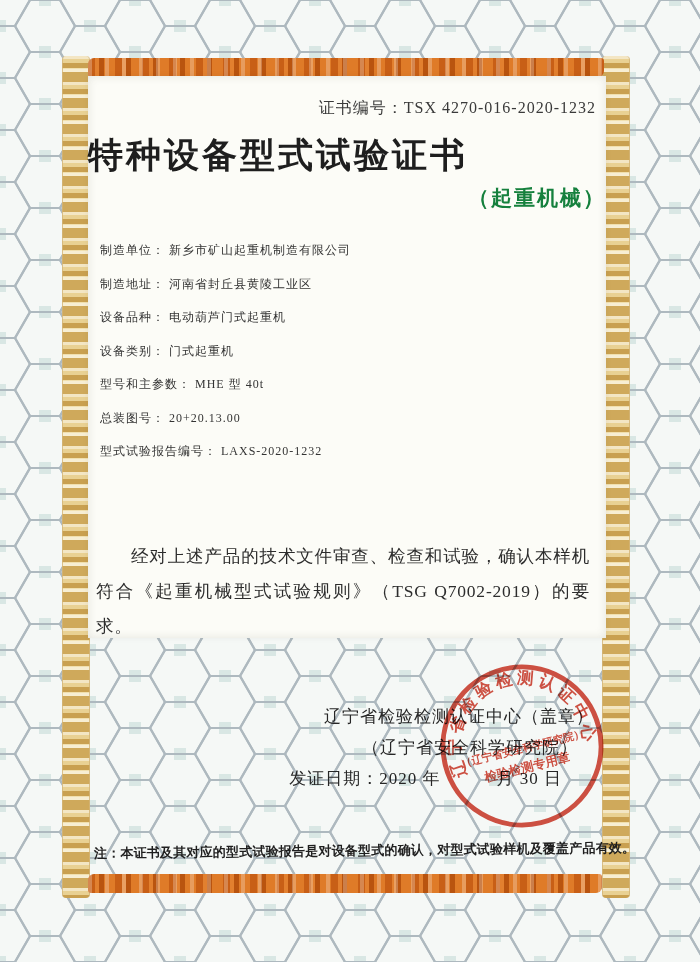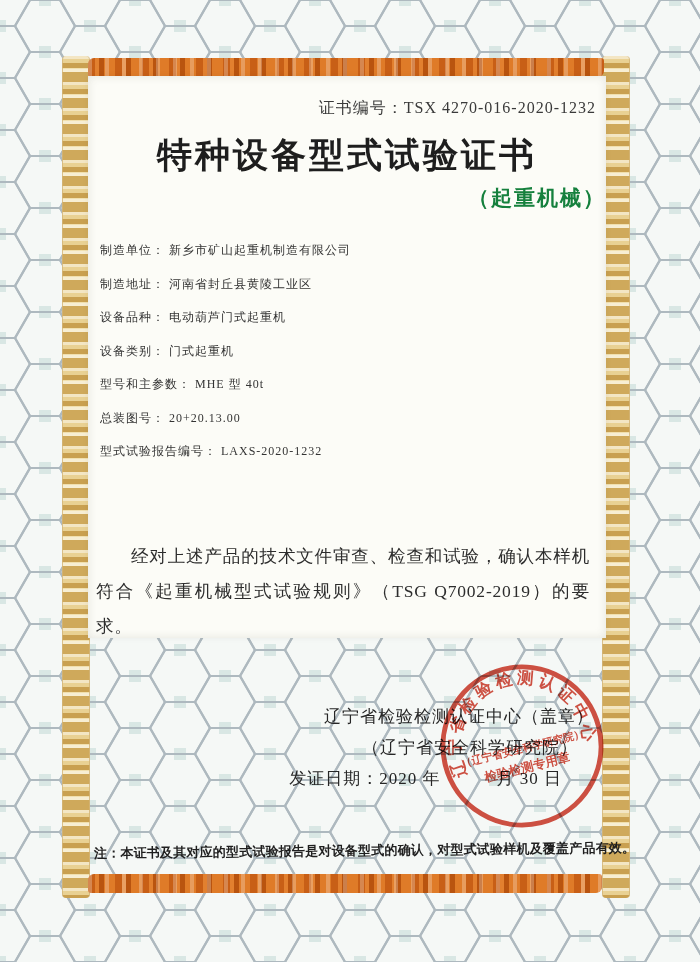--- a/index.html
+++ b/index.html
@@ -39,21 +39,21 @@
     background:#fcfcf7;z-index:3;
     box-shadow:0 0 10px rgba(60,60,40,.12) inset, 0 0 6px rgba(0,0,0,.06);
     color:#2f2f2f;
   }
   .certno{
     position:absolute;top:22px;left:0;right:10px;
     text-align:right;font-size:16px;letter-spacing:1px;color:#3a3a3a;white-space:nowrap;
   }
   .title{
     position:absolute;top:56px;left:0;right:0;
-    text-align:center;font-size:35px;font-weight:bold;letter-spacing:3px;color:#1e1e1e;
+    font-size:35px;font-weight:bold;letter-spacing:3px;color:#1e1e1e;
     white-space:nowrap;
   }
   .subtitle{
     position:absolute;top:108px;left:0;right:0;
     text-align:right;font-size:21px;font-weight:bold;letter-spacing:2px;color:#15803d;
   }
   .fields{
     position:absolute;top:158px;left:12px;right:10px;
   }
   .field-row{

